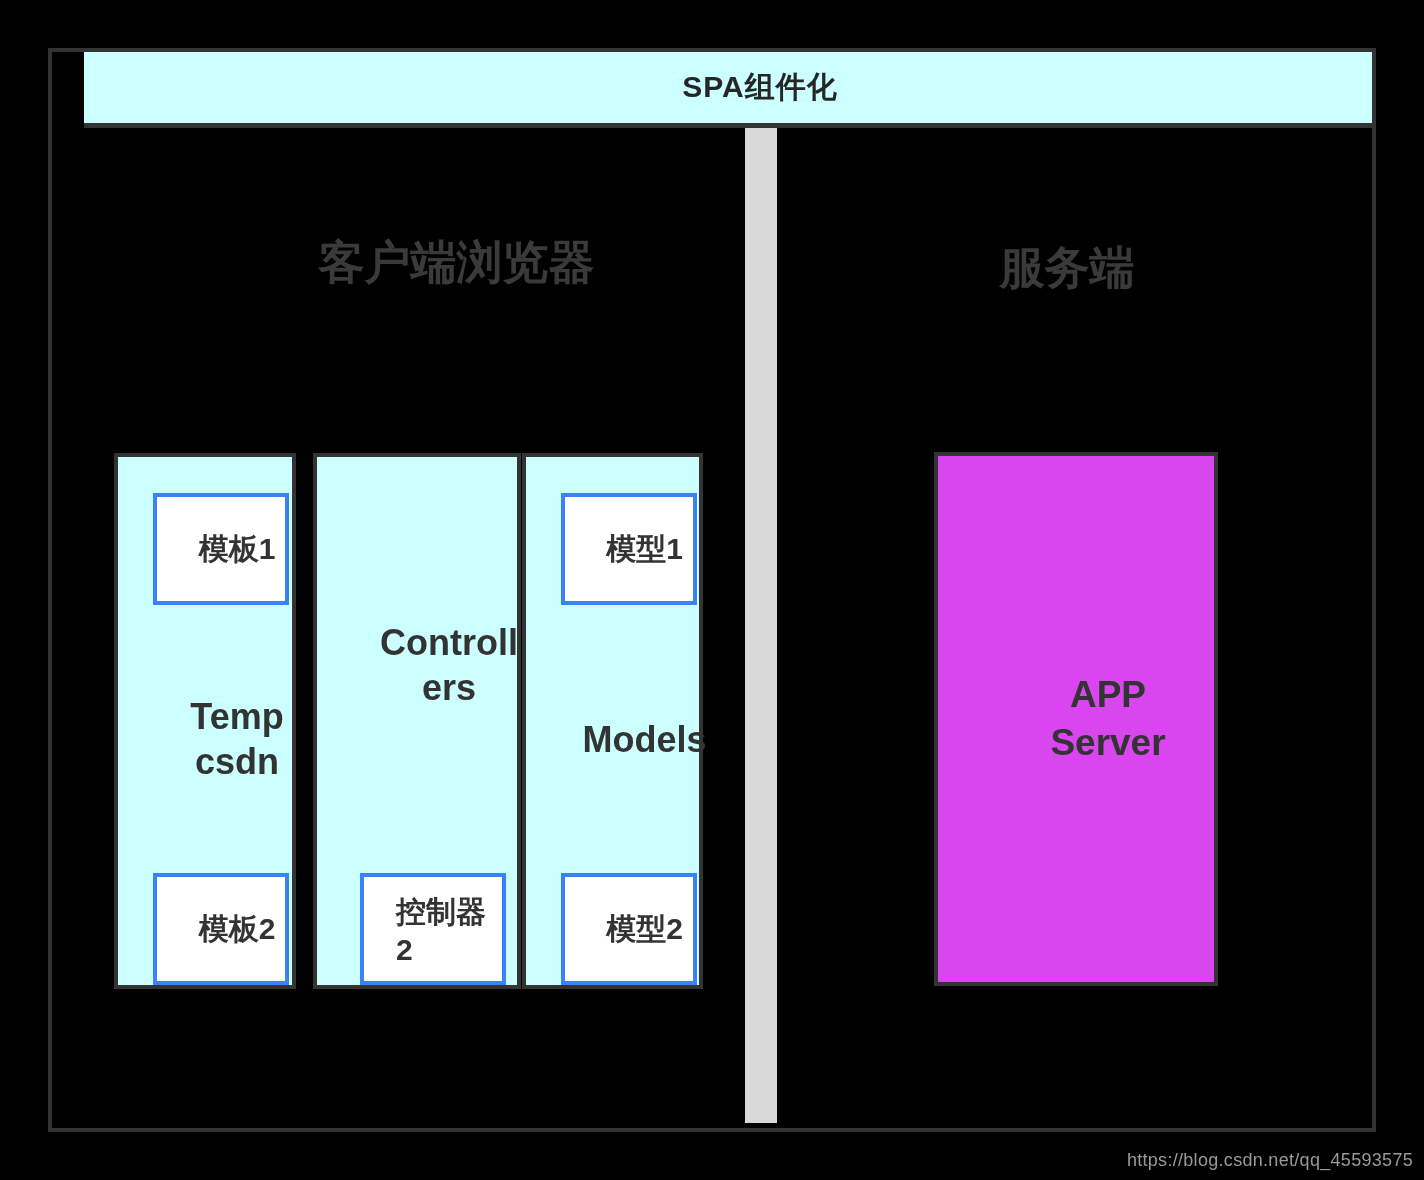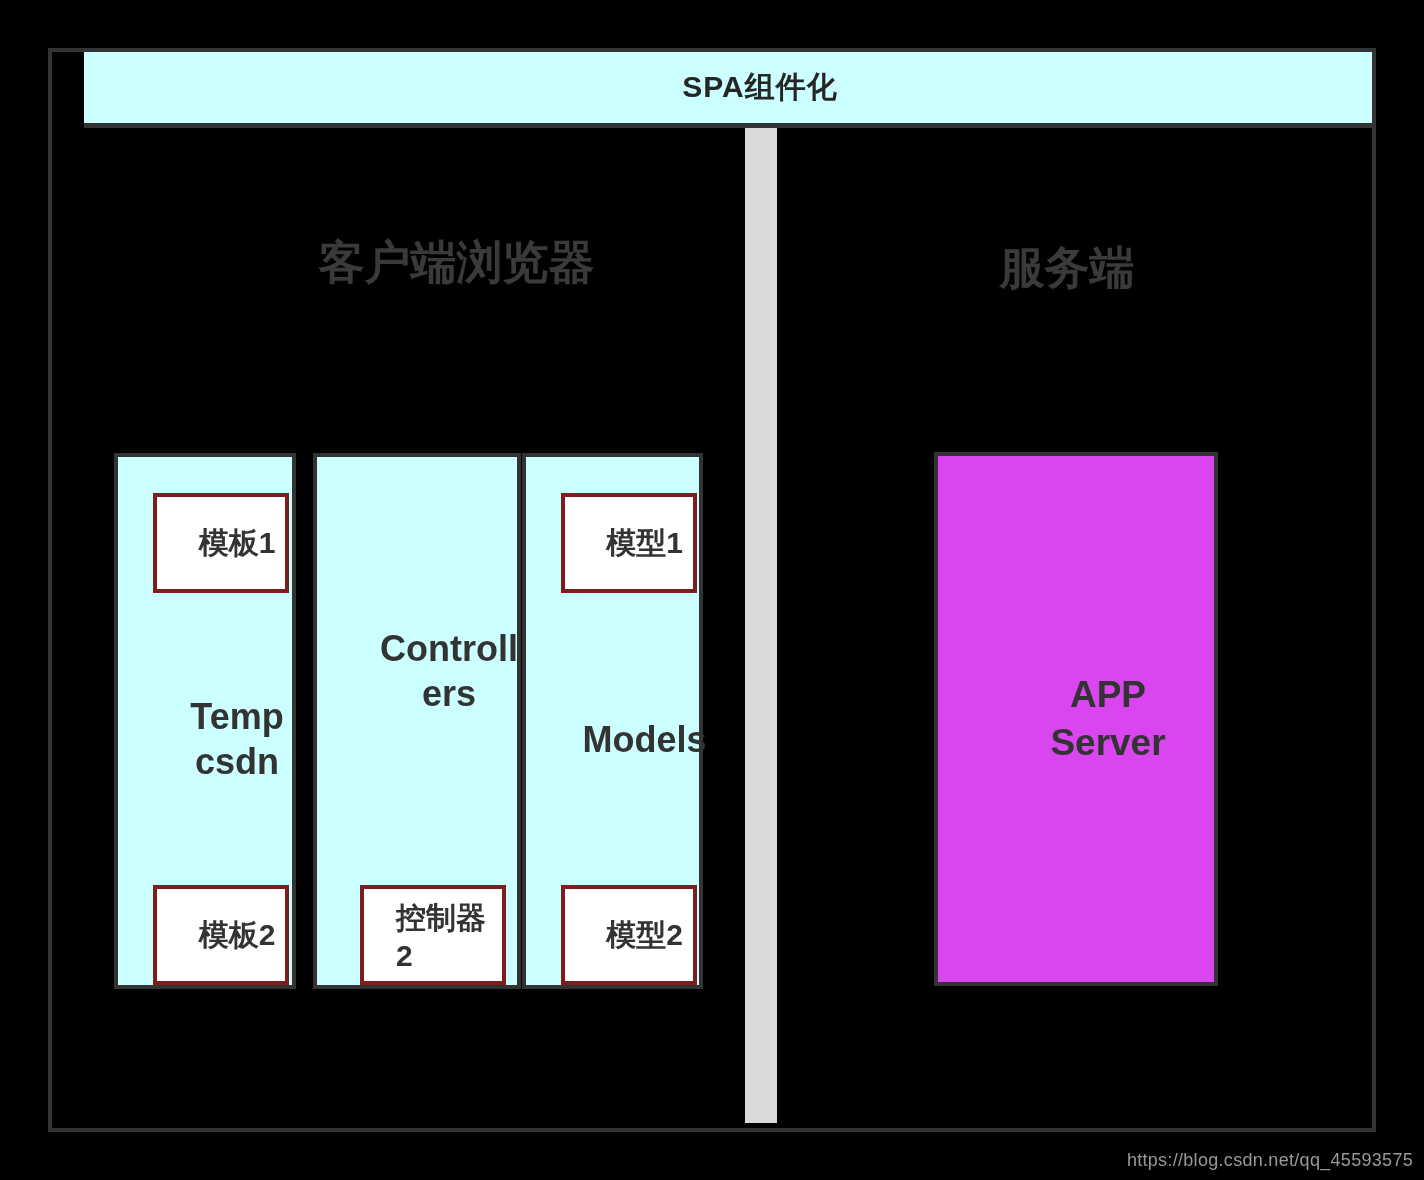--- a/index.html
+++ b/index.html
@@ -82,23 +82,23 @@
     border: 4px solid #333333;
     display: flex;
     flex-direction: column;
     align-items: center;
   }
   .column.templates   { left: 30px;  width: 182px; }
   .column.controllers { left: 229px; width: 208px; }
   .column.models      { left: 438px; width: 181px; }
   .sub-box {
     width: 136px;
-    height: 100px;
+    height: 112px;
     background: #ffffff;
-    border: 4px solid #7f1d1d;
+    border: 4px solid #3b82f6;
     display: flex;
     align-items: center;
     justify-content: center;
     font-size: 30px;
     font-weight: bold;
     color: #333333;
     flex: 0 0 auto;
   }
   .column.controllers .sub-box { width: 146px; }
   .sub-box.top    { margin-top: 36px; }

